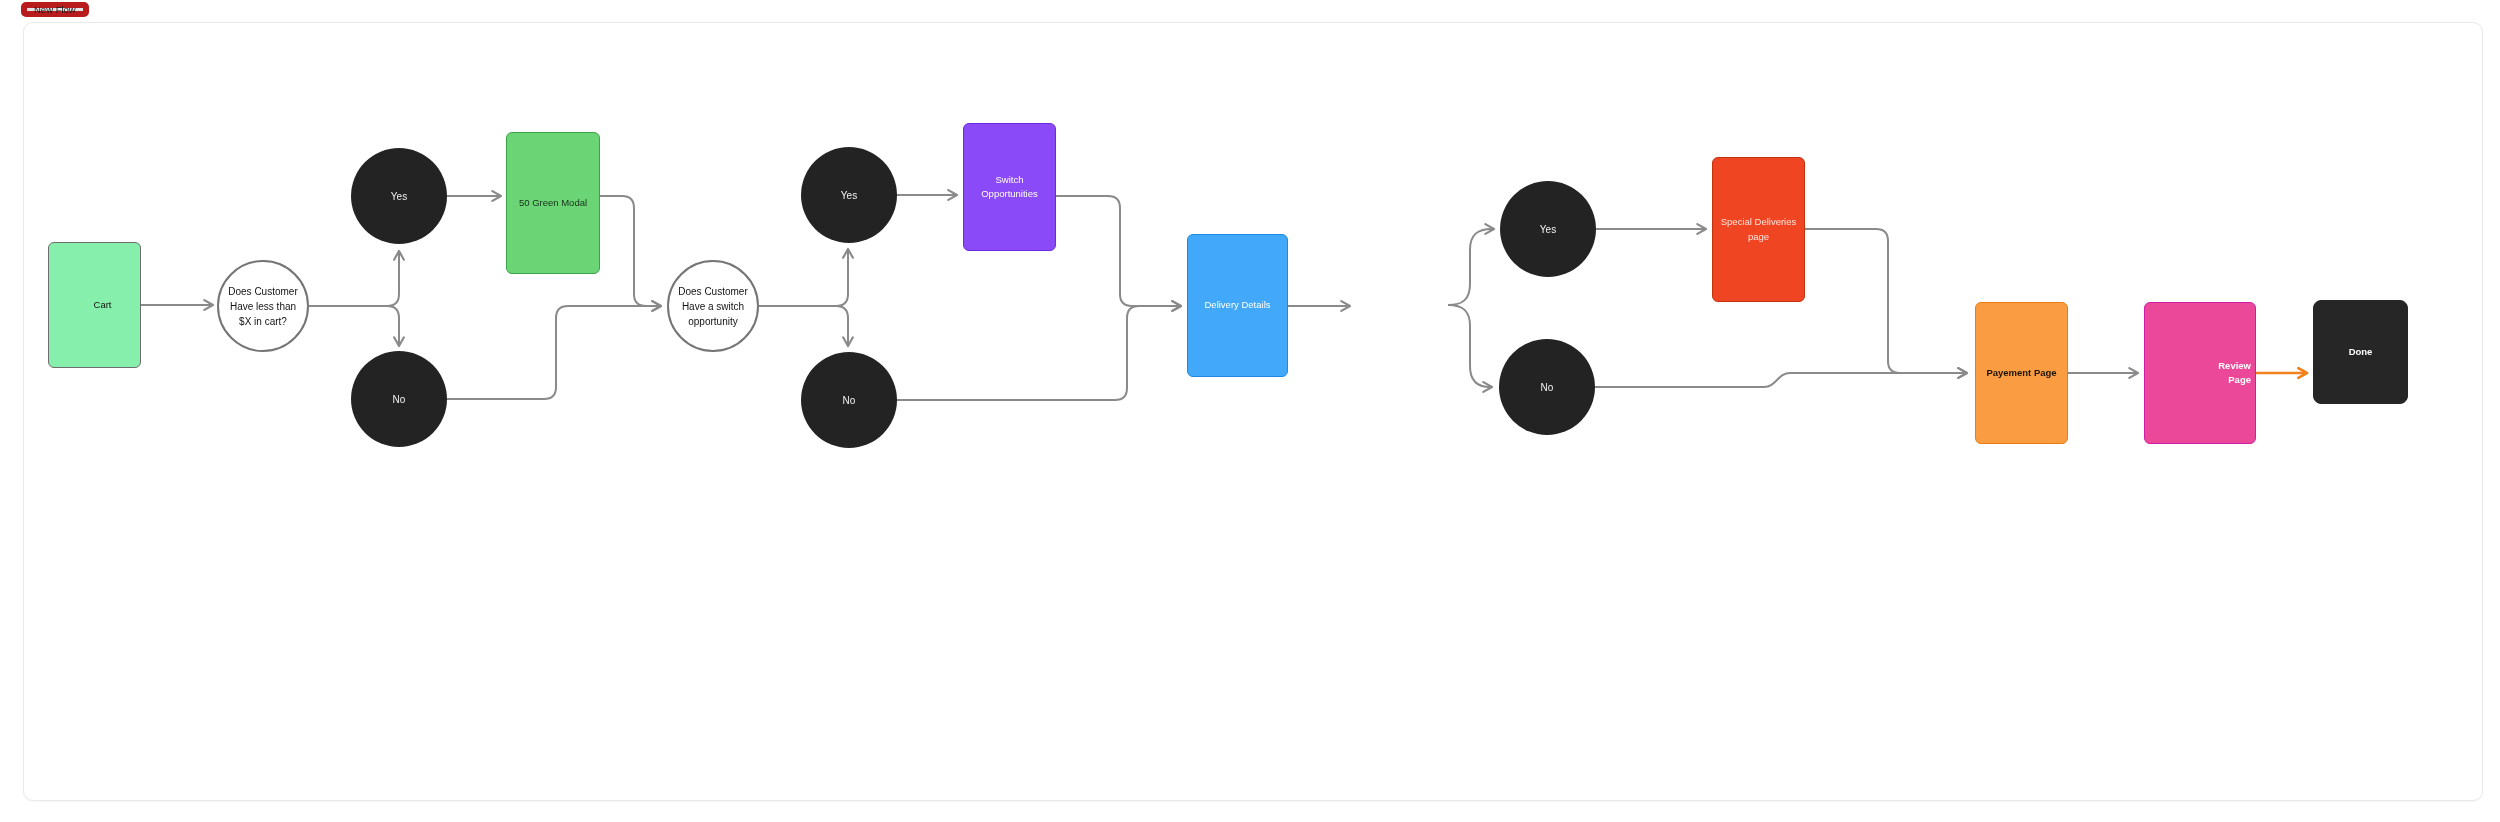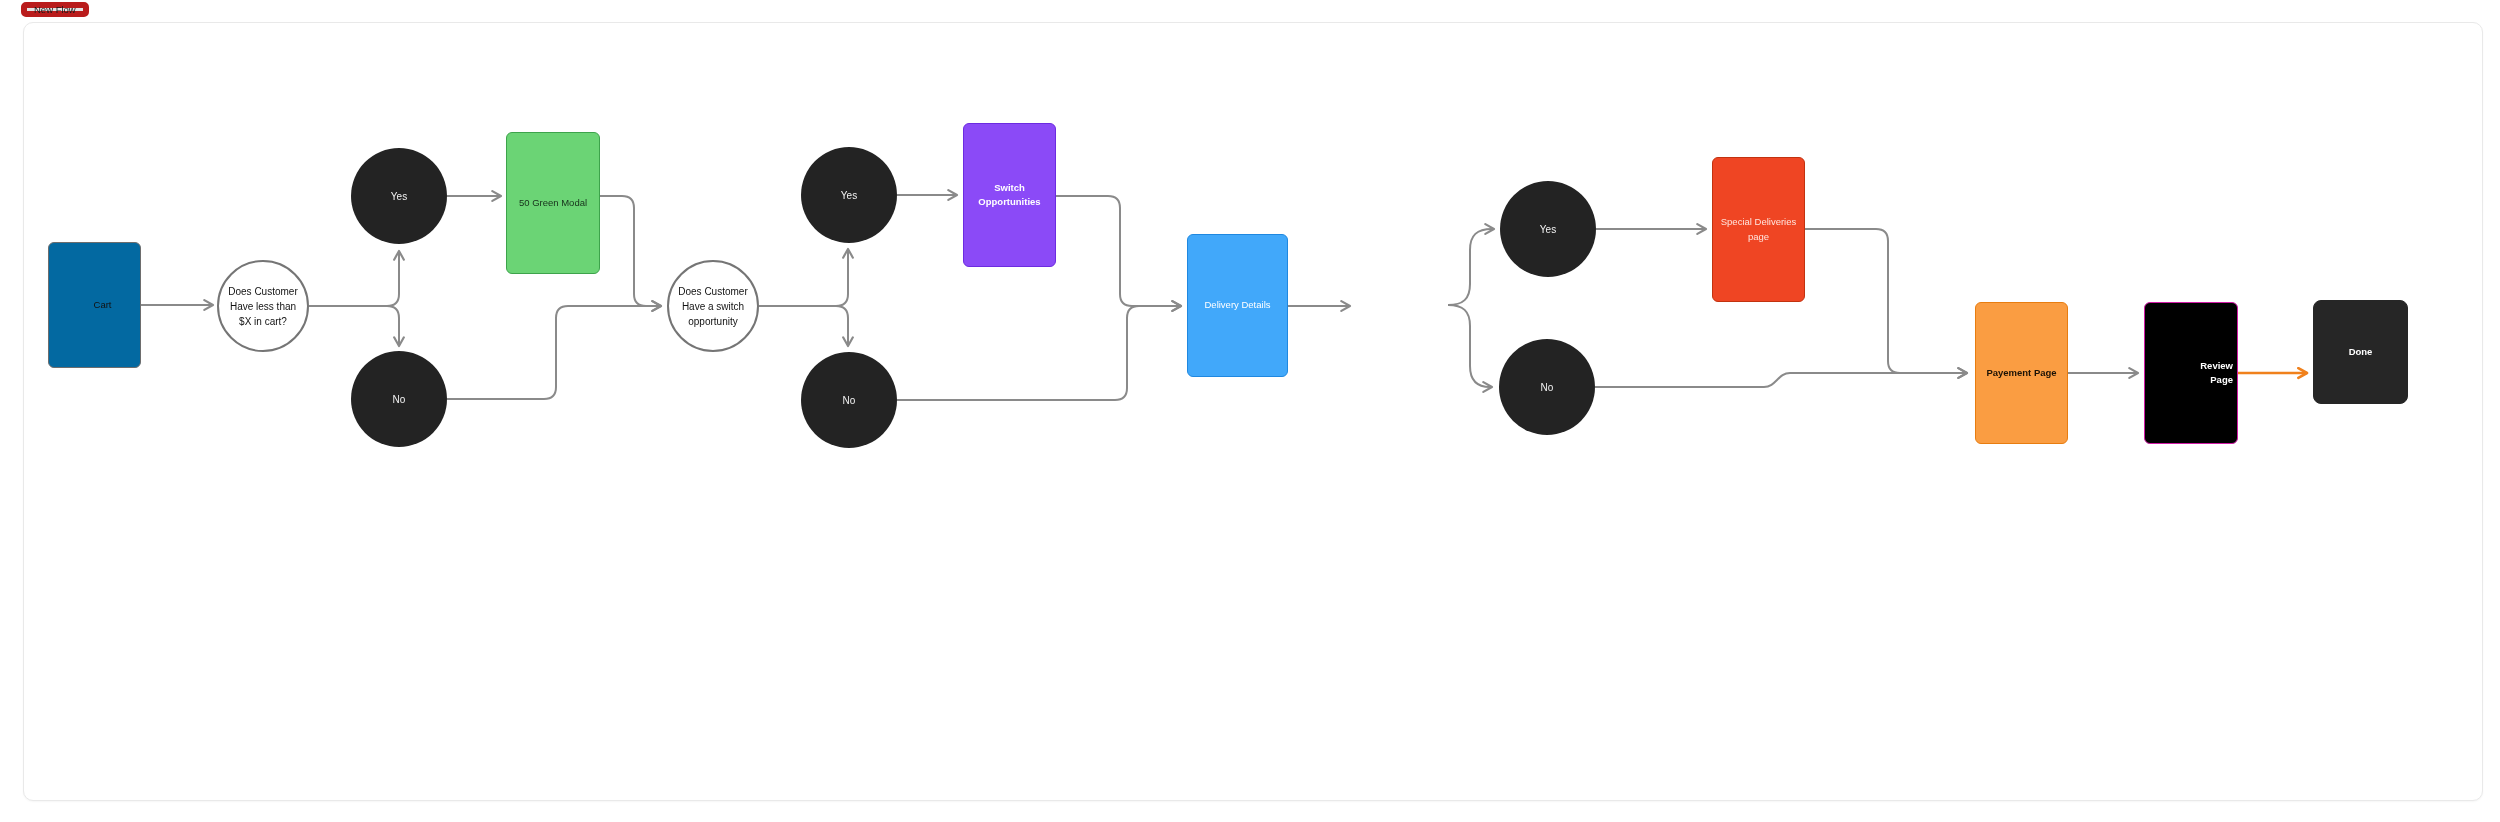--- a/index.html
+++ b/index.html
@@ -52,21 +52,21 @@
     <path class="edge" d="M 1280 306 H 1350" marker-end="url(#arrow-gray)"></path>
     <path class="edge" d="M 1448 305 C 1463 305 1470 299 1470 284 V 250 C 1470 235 1477 229 1492 229 L 1494 229" marker-end="url(#arrow-gray)"></path>
     <path class="edge" d="M 1448 305 C 1463 305 1470 311 1470 326 V 366 C 1470 381 1477 387 1490 387 L 1492 387" marker-end="url(#arrow-gray)"></path>
     <path class="edge" d="M 1596 229 H 1706" marker-end="url(#arrow-gray)"></path>
     <path class="edge" d="M 1805 229 H 1876 Q 1888 229 1888 241 V 361 Q 1888 373 1900 373 H 1967" marker-end="url(#arrow-gray)"></path>
     <path class="edge" d="M 1595 387 H 1764 C 1776 387 1778 373 1790 373 H 1967" marker-end="url(#arrow-gray)"></path>
     <path class="edge" d="M 2068 373 H 2138" marker-end="url(#arrow-gray)"></path>
     <path class="edge hl" d="M 2238 373 H 2307" marker-end="url(#arrow-orange)"></path>
   </svg>
 
-  <div class="node rect" style="left: 48px; top: 242px; width: 93px; height: 126px; background-color: #0369a1; border-color: rgb(109, 109, 109); color: rgb(18, 18, 18); padding-left: 16px;">
+  <div class="node rect" style="left: 48px; top: 242px; width: 93px; height: 126px; background-color: #86efac; border-color: rgb(109, 109, 109); color: rgb(18, 18, 18); padding-left: 16px;">
     <span class="node-label">Cart</span>
   </div>
 
   <div class="node circle" style="left: 217px; top: 260px; width: 92px; height: 92px; background-color: rgb(255, 255, 255); border-color: rgb(117, 117, 117); color: rgb(18, 18, 18);">
     <span class="node-label">Does Customer
 Have less than
 $X in cart?</span>
   </div>
 
   <div class="node circle dark" style="left: 351px; top: 148px; width: 96px; height: 96px; background-color: rgb(35, 35, 35); border-color: rgb(35, 35, 35); color: rgb(242, 242, 242);">
@@ -88,21 +88,21 @@
   </div>
 
   <div class="node circle dark" style="left: 801px; top: 147px; width: 96px; height: 96px; background-color: rgb(35, 35, 35); border-color: rgb(35, 35, 35); color: rgb(242, 242, 242);">
     <span class="node-label">Yes</span>
   </div>
 
   <div class="node circle dark" style="left: 801px; top: 352px; width: 96px; height: 96px; background-color: rgb(35, 35, 35); border-color: rgb(35, 35, 35); color: rgb(242, 242, 242);">
     <span class="node-label">No</span>
   </div>
 
-  <div class="node rect" style="left: 963px; top: 123px; width: 93px; height: 144px; background-color: rgb(139, 74, 247); border-color: rgb(108, 43, 224); color: rgb(255, 255, 255); font-weight: bold;">
+  <div class="node rect" style="left: 963px; top: 123px; width: 93px; height: 128px; background-color: rgb(139, 74, 247); border-color: rgb(108, 43, 224); color: rgb(255, 255, 255);">
     <span class="node-label">Switch
 Opportunities</span>
   </div>
 
   <div class="node rect" style="left: 1187px; top: 234px; width: 101px; height: 143px; background-color: rgb(65, 168, 250); border-color: rgb(31, 136, 224); color: rgb(255, 255, 255);">
     <span class="node-label">Delivery Details</span>
   </div>
 
 
   <div class="node circle dark" style="left: 1500px; top: 181px; width: 96px; height: 96px; background-color: rgb(35, 35, 35); border-color: rgb(35, 35, 35); color: rgb(242, 242, 242);">
@@ -115,21 +115,21 @@
 
   <div class="node rect" style="left: 1712px; top: 157px; width: 93px; height: 145px; background-color: rgb(239, 69, 35); border-color: rgb(194, 50, 15); color: rgb(255, 229, 222);">
     <span class="node-label">Special Deliveries
 page</span>
   </div>
 
   <div class="node rect bold" style="left: 1975px; top: 302px; width: 93px; height: 142px; background-color: rgb(250, 157, 66); border-color: rgb(232, 125, 16); color: rgb(28, 19, 6);">
     <span class="node-label">Payement Page</span>
   </div>
 
-  <div class="node rect bold" style="left: 2144px; top: 302px; width: 94px; height: 142px; background-color: #000000; border-color: rgb(208, 27, 166); color: rgb(255, 255, 255); padding-left: 46px;">
+  <div class="node rect bold" style="left: 2144px; top: 302px; width: 112px; height: 142px; background-color: #ec4899; border-color: rgb(208, 27, 166); color: rgb(255, 255, 255); padding-left: 46px;">
     <span class="node-label">Review Page</span>
   </div>
 
   <div class="node rect bold done-rect" style="left: 2313px; top: 300px; width: 95px; height: 104px; background-color: rgb(38, 38, 38); border-color: rgb(38, 38, 38); color: rgb(255, 255, 255);">
     <span class="node-label">Done</span>
   </div>
 
 </div>
 
 </body></html>

